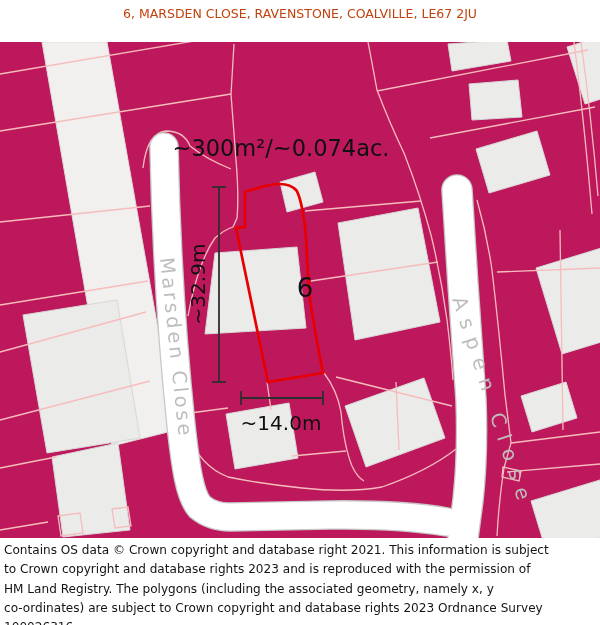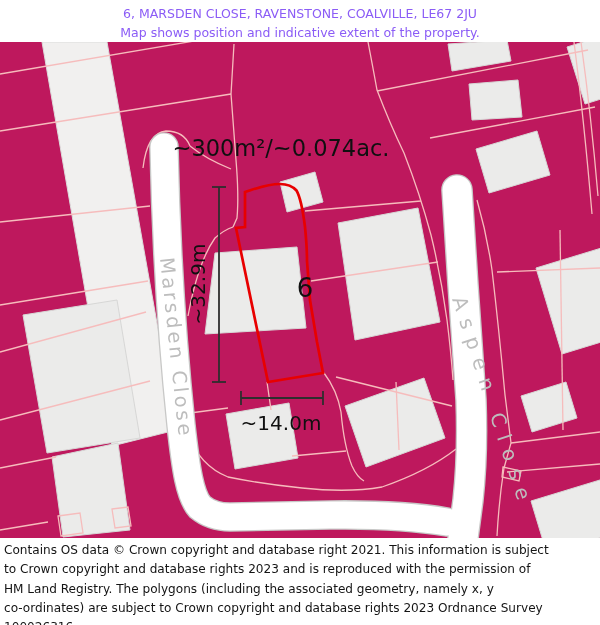--- a/index.html
+++ b/index.html
@@ -1,19 +1,19 @@
 <!DOCTYPE html>
 <html style="--highlight: #e80000; --parcel_line: #f6bcbc; --building_fill: #ebebea; --building_stroke: #d7d7d6; --road_stroke: #c8c8c7; --street_label: #bdbdbd;"><head>
 <meta charset="utf-8">
 <style>
   html,body{margin:0;padding:0;background:#ffffff;}
   body{width:600px;height:625px;overflow:hidden;font-family:"DejaVu Sans","Liberation Sans",sans-serif;}
   .page{width:600px;height:625px;display:flex;flex-direction:column;background:#ffffff;}
   .hdr{height:42px;flex:0 0 auto;text-align:center;padding-top:5px;box-sizing:border-box;
-       font-size:12.5px;line-height:18.5px;color:#8b5cf6;}
+       font-size:12.5px;line-height:18.5px;color:#c2410c;}
   .map-wrap{height:496px;flex:0 0 auto;position:relative;background:#be185d;}
   svg{display:block;}
   .ftr{flex:1 1 auto;padding:3px 6px 0 4px;font-size:12.1px;line-height:19.3px;color:#141414;
        white-space:pre-line;}
   
   .bldg{fill:var(--building_fill,#ebebea);stroke:var(--building_stroke,#d7d7d6);stroke-width:1;}
   .band{fill:#f1f0ef;stroke:#dcdcdb;stroke-width:1;}
   .pink{fill:none;stroke:var(--parcel_line,#f6bcbc);stroke-width:1.3;}
   .road-casing{fill:none;stroke:var(--road_stroke,#c8c8c7);stroke-linecap:round;stroke-linejoin:round;}
   .road-fill{fill:none;stroke:#ffffff;stroke-linecap:round;stroke-linejoin:round;}
@@ -22,21 +22,20 @@
   .maptext{fill:#101010;}
   .street{fill:var(--street_label,#bdbdbd);}
 </style>
 </head>
 <body>
 
 <div class="page">
 
   <div class="hdr">
     <div>6, MARSDEN CLOSE, RAVENSTONE, COALVILLE, LE67 2JU</div>
-    <div>Map shows position and indicative extent of the property.</div>
   </div>
 
   <div class="map-wrap">
     <svg width="600" height="496" viewBox="0 42 600 496">
 
       <g>
         <polygon class="band" points="42,42 107,42 176,430 112,446"></polygon>
       </g>
 
       <g>

